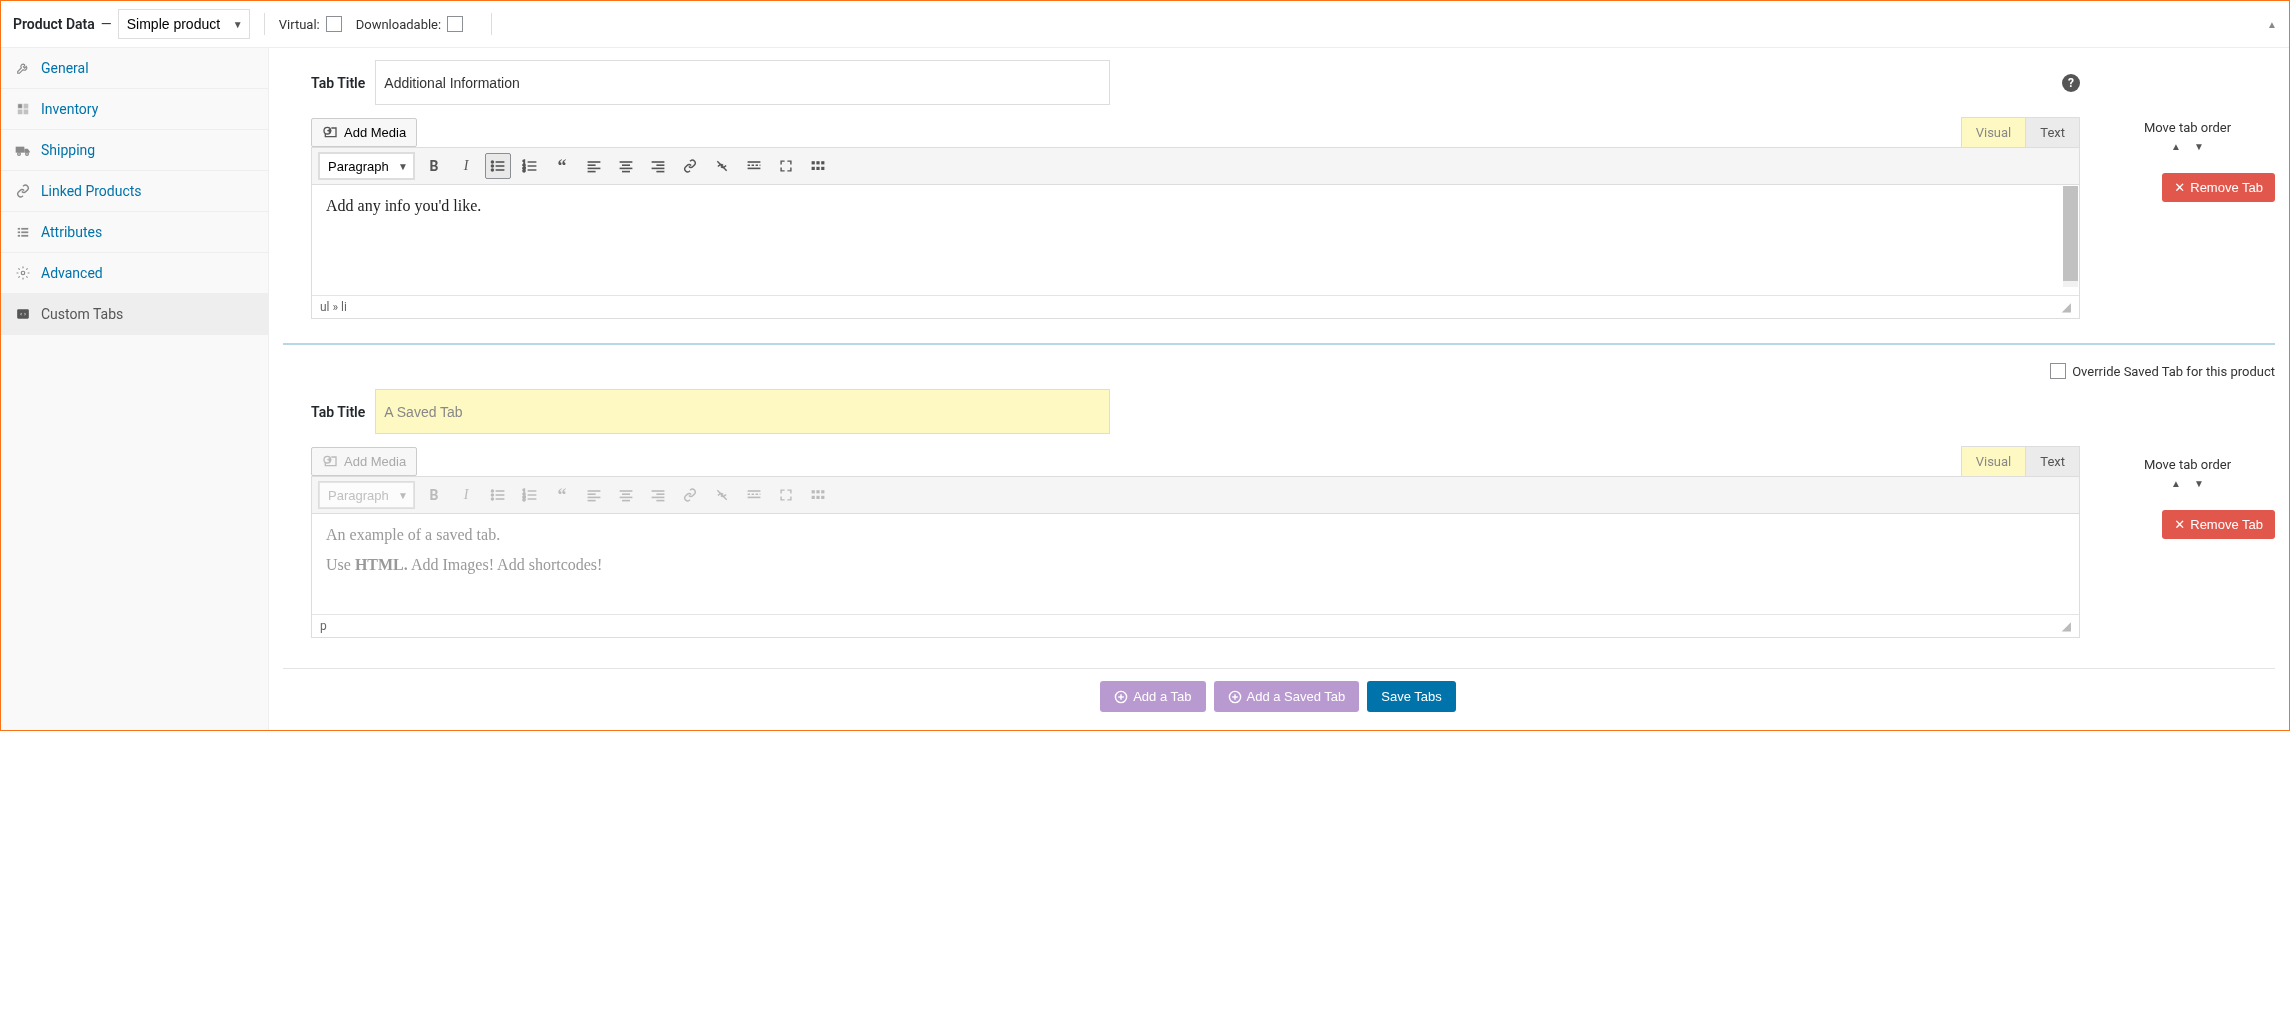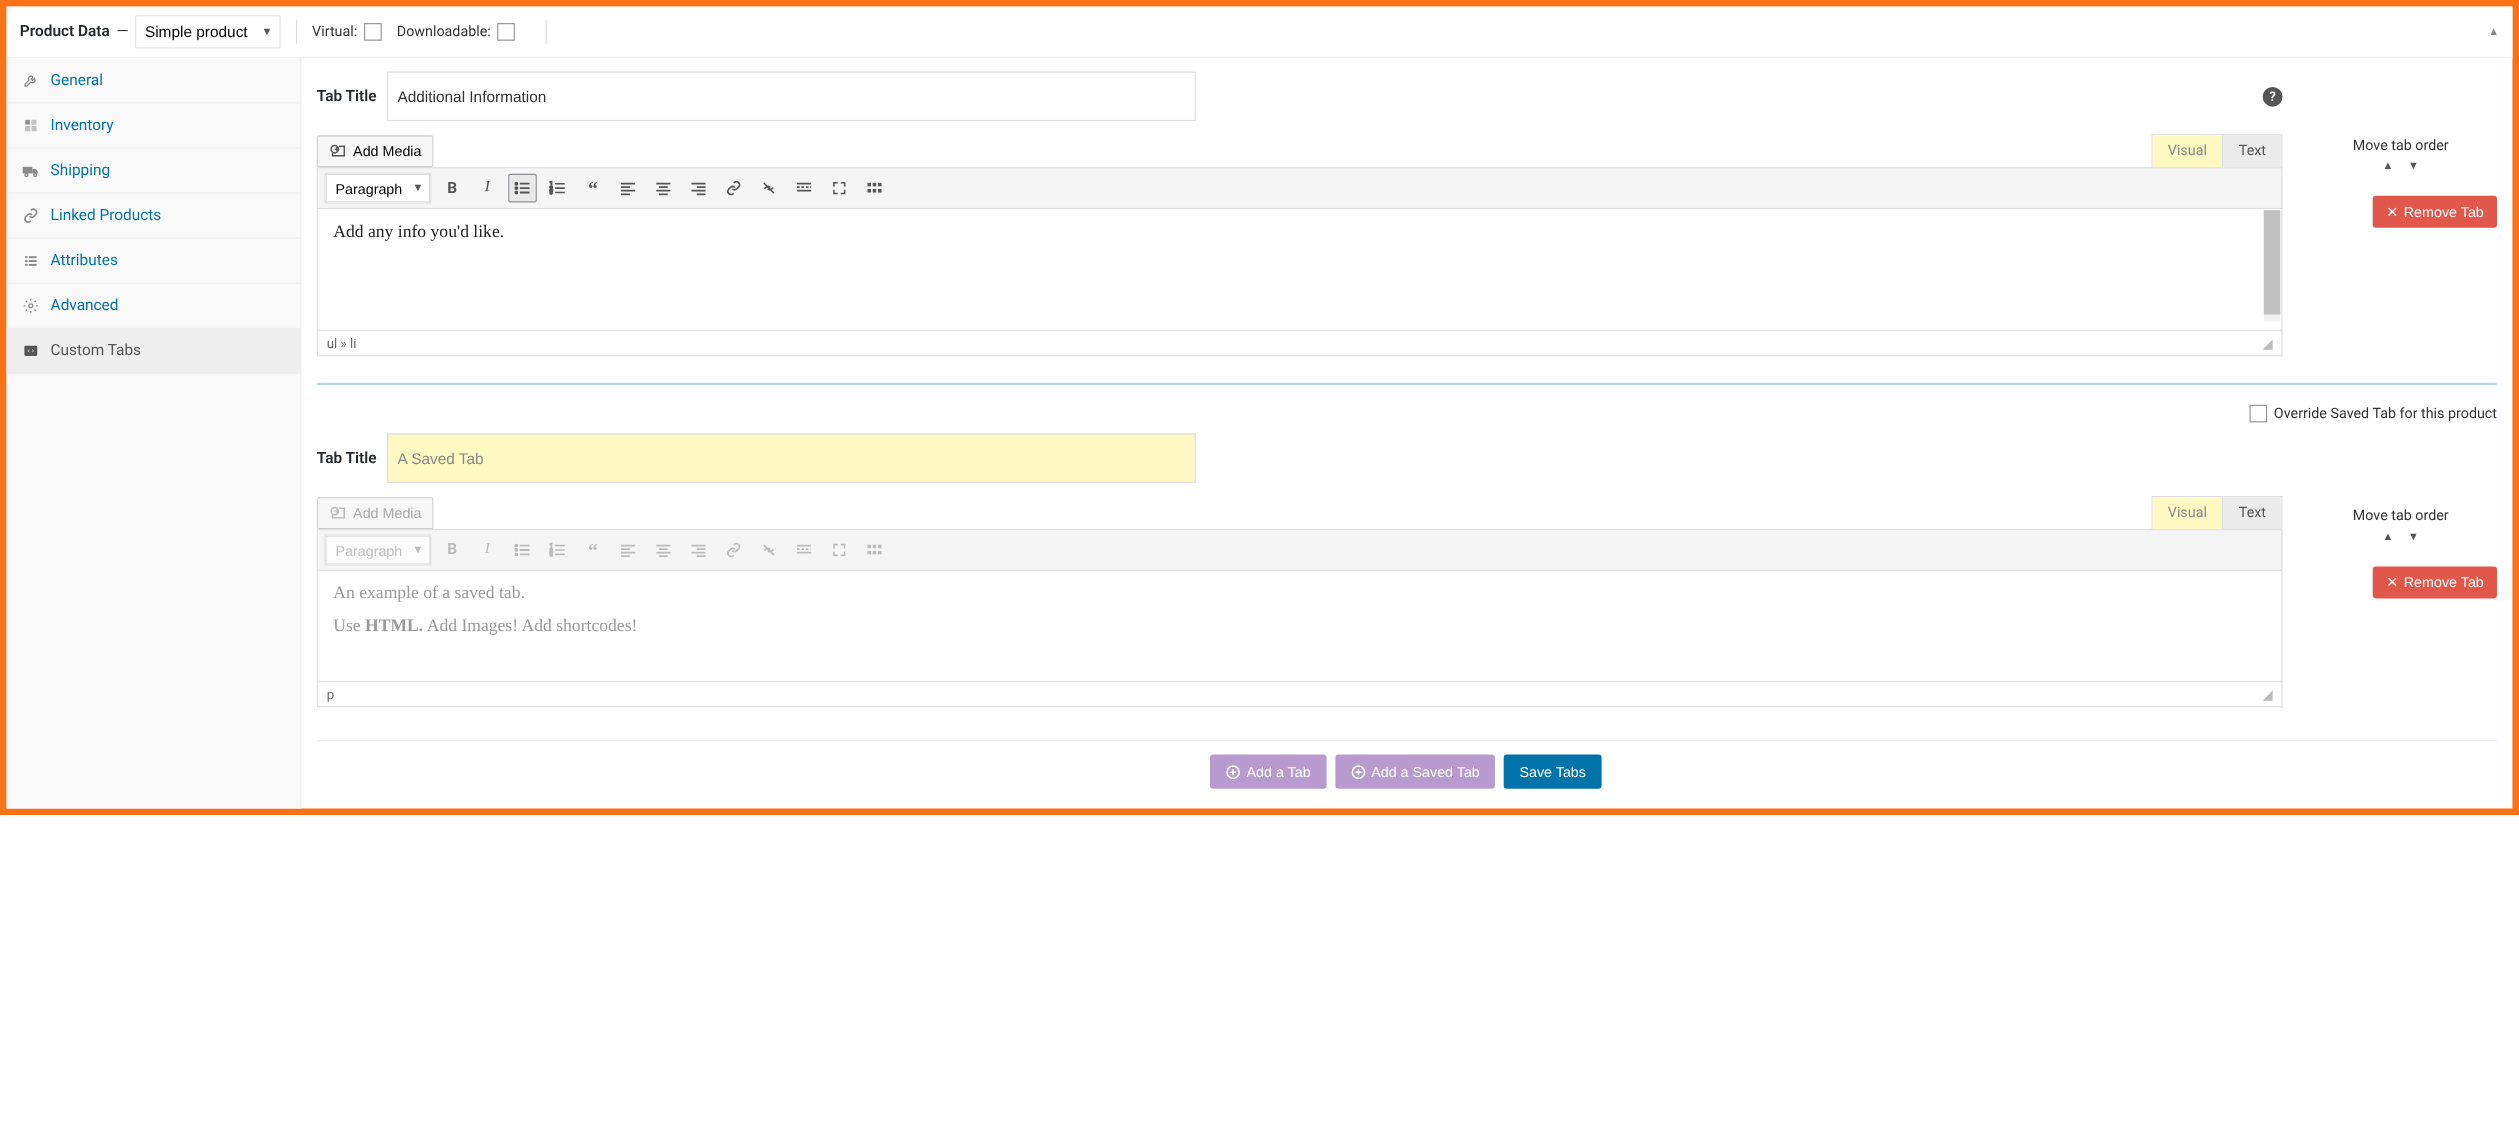--- a/index.html
+++ b/index.html
@@ -1,35 +1,35 @@
 <!DOCTYPE html>
 <html><head>
 <meta charset="utf-8">
 <style>
 * { box-sizing: border-box; margin: 0; padding: 0; }
 body { font-family: -apple-system, BlinkMacSystemFont, "Segoe UI", Roboto, sans-serif; font-size: 13px; color: #333; background: #fff; }
-.panel { border: 6px solid #f97316; }
+.panel { border: 1px solid #f97316; }
 .panel-header { display: flex; align-items: center; padding: 8px 12px; border-bottom: 1px solid #eee; background: #fff; }
 .panel-header strong { font-weight: 600; font-size: 14px; color: #23282d; }
 .panel-header .dash { margin: 0 6px; font-size: 14px; }
 .product-type-select { border: 1px solid #ddd; background: #fff; padding: 4px 28px 4px 8px; font-size: 14px; height: 28px; appearance: none; position: relative; }
 .select-wrap { position: relative; display: inline-block; border: 1px solid #ddd; }
 .select-wrap .caret { position: absolute; right: 6px; top: 50%; transform: translateY(-50%); pointer-events: none; font-size: 10px; color: #555; }
 .vsep { width: 1px; height: 22px; background: #ddd; margin: 0 14px; }
 .chk-label { font-size: 13px; color: #333; margin-right: 6px; }
 .chk { display: inline-block; width: 16px; height: 16px; border: 1px solid #8c8f94; background: #fff; vertical-align: middle; margin-right: 14px; }
 .collapse-caret { margin-left: auto; color: #888; font-size: 10px; }
 .body-wrap { display: flex; }
 .sidebar { width: 268px; background: #f9f9f9; border-right: 1px solid #eee; }
 .sidebar-item { display: flex; align-items: center; padding: 12px 14px; border-bottom: 1px solid #eee; color: #0073aa; cursor: pointer; font-size: 14px; gap: 10px; }
 .sidebar-item.active { background: #eeeeee; color: #555; }
 .sidebar-item .icn { width: 16px; height: 16px; display: inline-flex; align-items: center; justify-content: center; color: #8a8a8a; }
 .main { flex: 1; padding: 12px 14px 18px 14px; }
 .row-flex { display: flex; align-items: flex-start; gap: 20px; }
-.editor-col { flex: 1; min-width: 0; }
+.editor-col { flex: 1; min-width: 0; margin-left: 28px; }
 .side-col { width: 175px; padding-top: 60px; }
 .side-col.second { padding-top: 68px; }
 .field-row { display: flex; align-items: center; gap: 10px; margin-bottom: 12px; }
 .field-label { font-weight: 600; font-size: 14px; color: #23282d; width: auto; }
 .text-input { flex: 1; border: 1px solid #ddd; padding: 6px 8px; font-size: 14px; color: #333; height: 45px; max-width: 735px; }
 .text-input.disabled { color: #888; background: #fef9c3; }
 .help-icon { margin-left: auto; width: 18px; height: 18px; border-radius: 50%; background: #555; color: #fff; display: inline-flex; align-items: center; justify-content: center; font-size: 12px; font-weight: bold; }
 .media-row { display: flex; align-items: center; justify-content: space-between; margin-bottom: 0; }
 .add-media-btn { border: 1px solid #ccc; background: #f7f7f7; padding: 6px 10px; font-size: 13px; display: inline-flex; align-items: center; gap: 6px; border-radius: 2px; cursor: pointer; }
 .add-media-btn.disabled { color: #aaa; cursor: default; }

